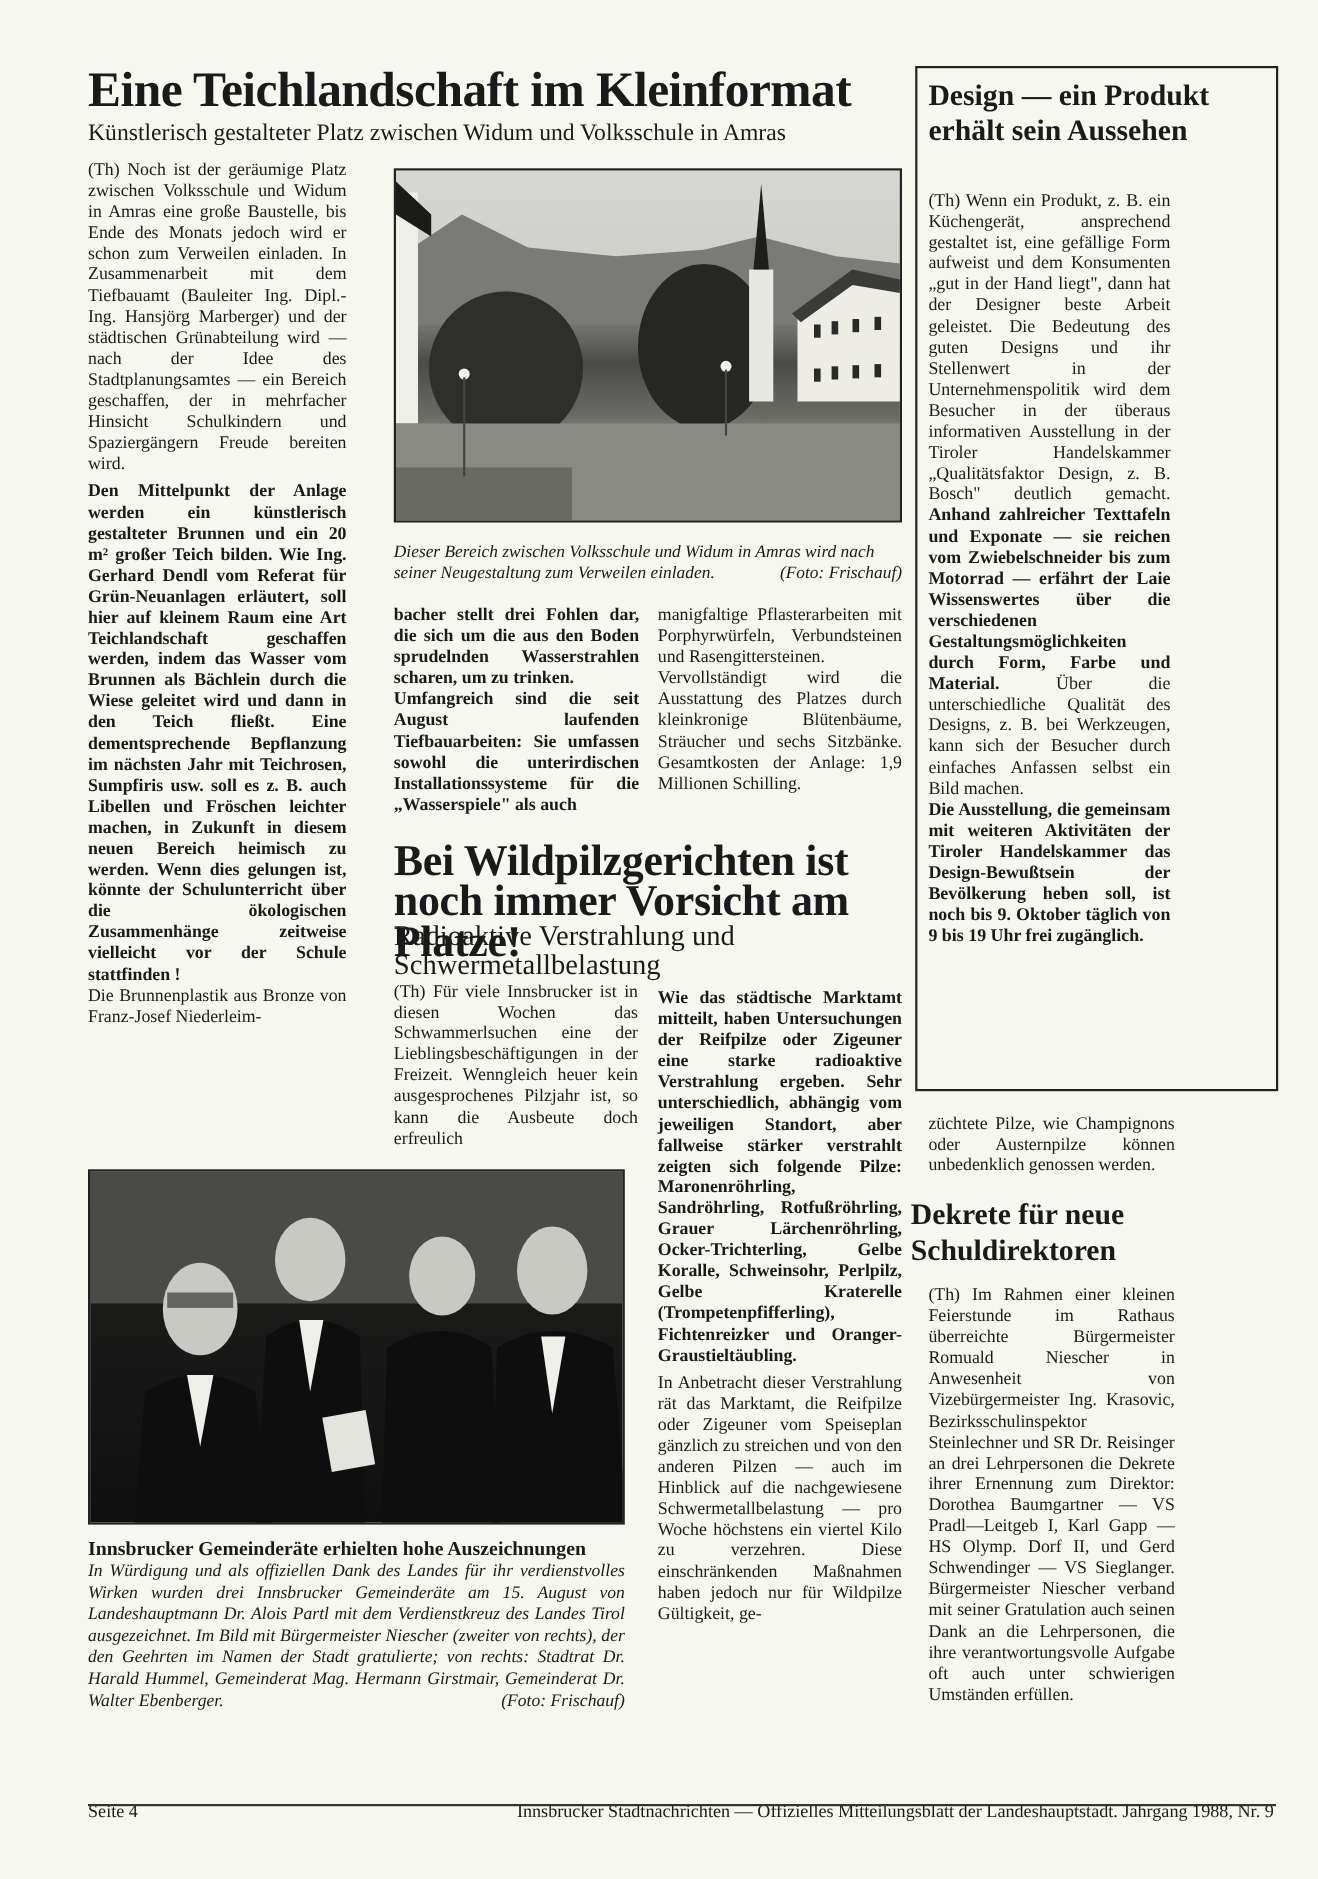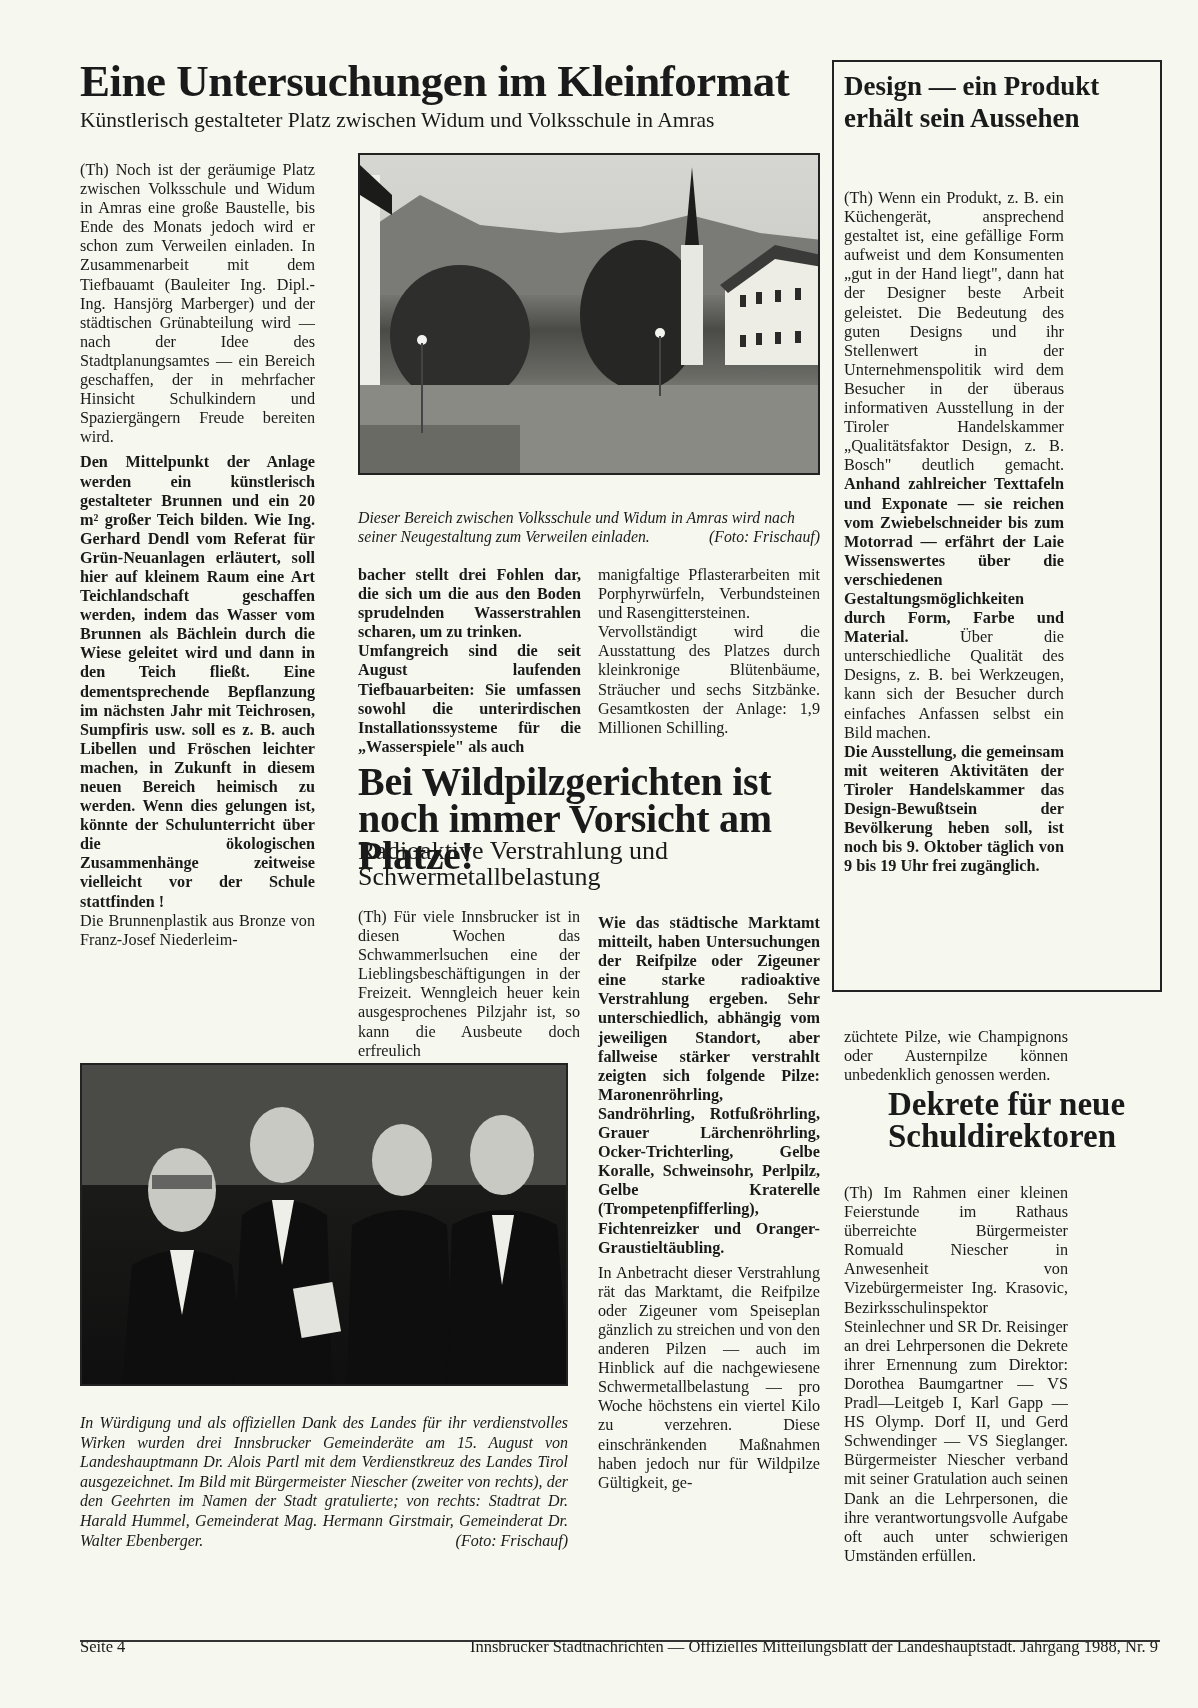--- a/index.html
+++ b/index.html
@@ -1,36 +1,36 @@
 <!DOCTYPE html>
 <html><head>
 <meta charset="utf-8">
 <style>
   * { box-sizing: border-box; margin: 0; padding: 0; }
   html, body { width: 1198px; height: 1708px; background: #f6f7ee; overflow: hidden; }
   body { position: relative; font-family: "Liberation Serif", "DejaVu Serif", serif; color: #1a1a1a; }
   .abs { position: absolute; }
   .j { text-align: justify; text-align-last: left; }
-  .body-text { font-size: 16.2px; line-height: 19.1px; margin-top: 16px; }
+  .body-text { font-size: 16.2px; line-height: 19.1px; }
   .bold { font-weight: bold; }
   .ital { font-style: italic; }
   .h1 { font-size: 45px; font-weight: bold; letter-spacing: -0.5px; line-height: 50px; }
   .sub { font-size: 21.5px; line-height: 26px; }
   .h2 { font-size: 40px; font-weight: bold; line-height: 37px; letter-spacing: -0.3px; }
   .h3 { font-size: 26px; font-weight: bold; line-height: 31px; }
   .photo { position: absolute; border: 2px solid #222; overflow: hidden; }
   .footer { font-size: 16.5px; margin-top: 20px; }
   .rule { position: absolute; height: 2px; background: #333; }
   p { margin: 0; }
   .gap { margin-top: 6px; }
 </style>
 </head>
 <body>
 
-<div class="abs h1" style="left:80px; top:56px; width:740px;">Eine Untersuchungen im Kleinformat</div>
+<div class="abs h1" style="left:80px; top:56px; width:740px;">Eine Teichlandschaft im Kleinformat</div>
 <div class="abs sub" style="left:80px; top:107px; width:740px;">Künstlerisch gestalteter Platz zwischen Widum und Volksschule in Amras</div>
 
 <div class="abs body-text j" style="left:80px; top:145px; width:235px;">
   <p style="hyphens:auto;">(Th) Noch ist der geräumige Platz zwischen Volksschule und Widum in Amras eine große Baustelle, bis Ende des Monats jedoch wird er schon zum Verweilen einladen. In Zusammenarbeit mit dem Tiefbauamt (Bauleiter Ing. Dipl.-Ing. Hansjörg Marberger) und der städtischen Grünabteilung wird — nach der Idee des Stadtplanungsamtes — ein Bereich geschaffen, der in mehrfacher Hinsicht Schulkindern und Spaziergängern Freude bereiten wird.</p>
   <p class="bold gap" style="hyphens:auto;">Den Mittelpunkt der Anlage werden ein künstlerisch gestalteter Brunnen und ein 20 m² großer Teich bilden. Wie Ing. Gerhard Dendl vom Referat für Grün-Neuanlagen erläutert, soll hier auf kleinem Raum eine Art Teichlandschaft geschaffen werden, indem das Wasser vom Brunnen als Bächlein durch die Wiese geleitet wird und dann in den Teich fließt. Eine dementsprechende Bepflanzung im nächsten Jahr mit Teichrosen, Sumpfiris usw. soll es z. B. auch Libellen und Fröschen leichter machen, in Zukunft in diesem neuen Bereich heimisch zu werden. Wenn dies gelungen ist, könnte der Schulunterricht über die ökologischen Zusammenhänge zeitweise vielleicht vor der Schule stattfinden !</p>
   <p>Die Brunnenplastik aus Bronze von Franz-Josef Niederleim-</p>
 </div>
 
 <div class="photo" style="left:358px; top:153px; width:462px; height:322px; background: linear-gradient(180deg, #d6d6d2 0%, #cfcfca 30%, #8d8d88 38%, #4a4a47 55%, #6b6b66 70%, #9a9a94 82%, #7c7c77 100%);">
   <svg width="462" height="322" viewBox="0 0 462 322">
@@ -102,37 +102,38 @@
     <g fill="#efefea">
       <polygon points="88,185 100,250 112,185"></polygon>
       <polygon points="190,135 200,200 212,135"></polygon>
       <polygon points="410,150 420,220 432,150"></polygon>
     </g>
     <rect x="215" y="220" width="40" height="50" fill="#e4e4de" transform="rotate(-10 235 245)"></rect>
     <rect x="70" y="110" width="60" height="14" fill="#222" opacity="0.6"></rect>
   </svg>
 </div>
 <div class="abs" style="left:80px; top:1397px; width:488px;">
+  <div class="bold" style="font-size:18px; line-height:22px;">Innsbrucker Gemeinderäte erhielten hohe Auszeichnungen</div>
   <div class="ital body-text j" style="font-size:16px; line-height:19.6px;">
     <span>In Würdigung und als offiziellen Dank des Landes für ihr verdienstvolles Wirken wurden drei Innsbrucker Gemeinderäte am 15. August von Landeshauptmann Dr. Alois Partl mit dem Verdienstkreuz des Landes Tirol ausgezeichnet. Im Bild mit Bürgermeister Niescher (zweiter von rechts), der den Geehrten im Namen der Stadt gratulierte; von rechts: Stadtrat Dr. Harald Hummel, Gemeinderat Mag. Hermann Girstmair, Gemeinderat Dr. Walter Ebenberger.</span>
     <span style="float:right;">(Foto: Frischauf)</span>
   </div>
 </div>
 
 <div class="abs" style="left:832px; top:60px; width:330px; height:932px; border:2px solid #222;"></div>
 <div class="abs h3" style="left:844px; top:70px; width:310px; font-size:27px; line-height:32px;">Design — ein Produkt erhält sein Aussehen</div>
 <div class="abs body-text j" style="left:844px; top:172px; width:220px; font-size:16.3px;">
   <p>
     <span>(Th) Wenn ein Produkt, z. B. ein Küchengerät, ansprechend gestaltet ist, eine gefällige Form aufweist und dem Konsumenten „gut in der Hand liegt", dann hat der Designer beste Arbeit geleistet. Die Bedeutung des guten Designs und ihr Stellenwert in der Unternehmenspolitik wird dem Besucher in der überaus informativen Ausstellung in der Tiroler Handelskammer „Qualitätsfaktor Design, z. B. Bosch" deutlich gemacht.</span>
     <span class="bold">Anhand zahlreicher Texttafeln und Exponate — sie reichen vom Zwiebelschneider bis zum Motorrad — erfährt der Laie Wissenswertes über die verschiedenen Gestaltungsmöglichkeiten durch Form, Farbe und Material.</span>
     <span>Über die unterschiedliche Qualität des Designs, z. B. bei Werkzeugen, kann sich der Besucher durch einfaches Anfassen selbst ein Bild machen.</span>
   </p>
   <p class="bold">Die Ausstellung, die gemeinsam mit weiteren Aktivitäten der Tiroler Handelskammer das Design-Bewußtsein der Bevölkerung heben soll, ist noch bis 9. Oktober täglich von 9 bis 19 Uhr frei zugänglich.</p>
 </div>
 
 <div class="abs body-text j" style="left:844px; top:1012px; width:224px;">züchtete Pilze, wie Champignons oder Austernpilze können unbedenklich genossen werden.</div>
 
-<div class="abs h3" style="left:888px; top:1088px; width:300px; font-size:33px; line-height:32px;">Dekrete für neue Schuldirektoren</div>
+<div class="abs h3" style="left:828px; top:1088px; width:300px; font-size:27px; line-height:32px;">Dekrete für neue Schuldirektoren</div>
 <div class="abs body-text j" style="left:844px; top:1168px; width:224px;">(Th) Im Rahmen einer kleinen Feierstunde im Rathaus überreichte Bürgermeister Romuald Niescher in Anwesenheit von Vizebürgermeister Ing. Krasovic, Bezirksschulinspektor Steinlechner und SR Dr. Reisinger an drei Lehrpersonen die Dekrete ihrer Ernennung zum Direktor: Dorothea Baumgartner — VS Pradl—Leitgeb I, Karl Gapp — HS Olymp. Dorf II, und Gerd Schwendinger — VS Sieglanger. Bürgermeister Niescher verband mit seiner Gratulation auch seinen Dank an die Lehrpersonen, die ihre verantwortungsvolle Aufgabe oft auch unter schwierigen Umständen erfüllen.</div>
 
 <div class="abs footer" style="left:80px; top:1617px;">Seite 4</div>
 <div class="abs footer" style="right:40px; top:1617px; ">Innsbrucker Stadtnachrichten — Offizielles Mitteilungsblatt der Landeshauptstadt. Jahrgang 1988, Nr. 9</div>
 <div class="rule" style="left:80px; top:1640px; width:1080px;"></div>
 
 </body></html>

